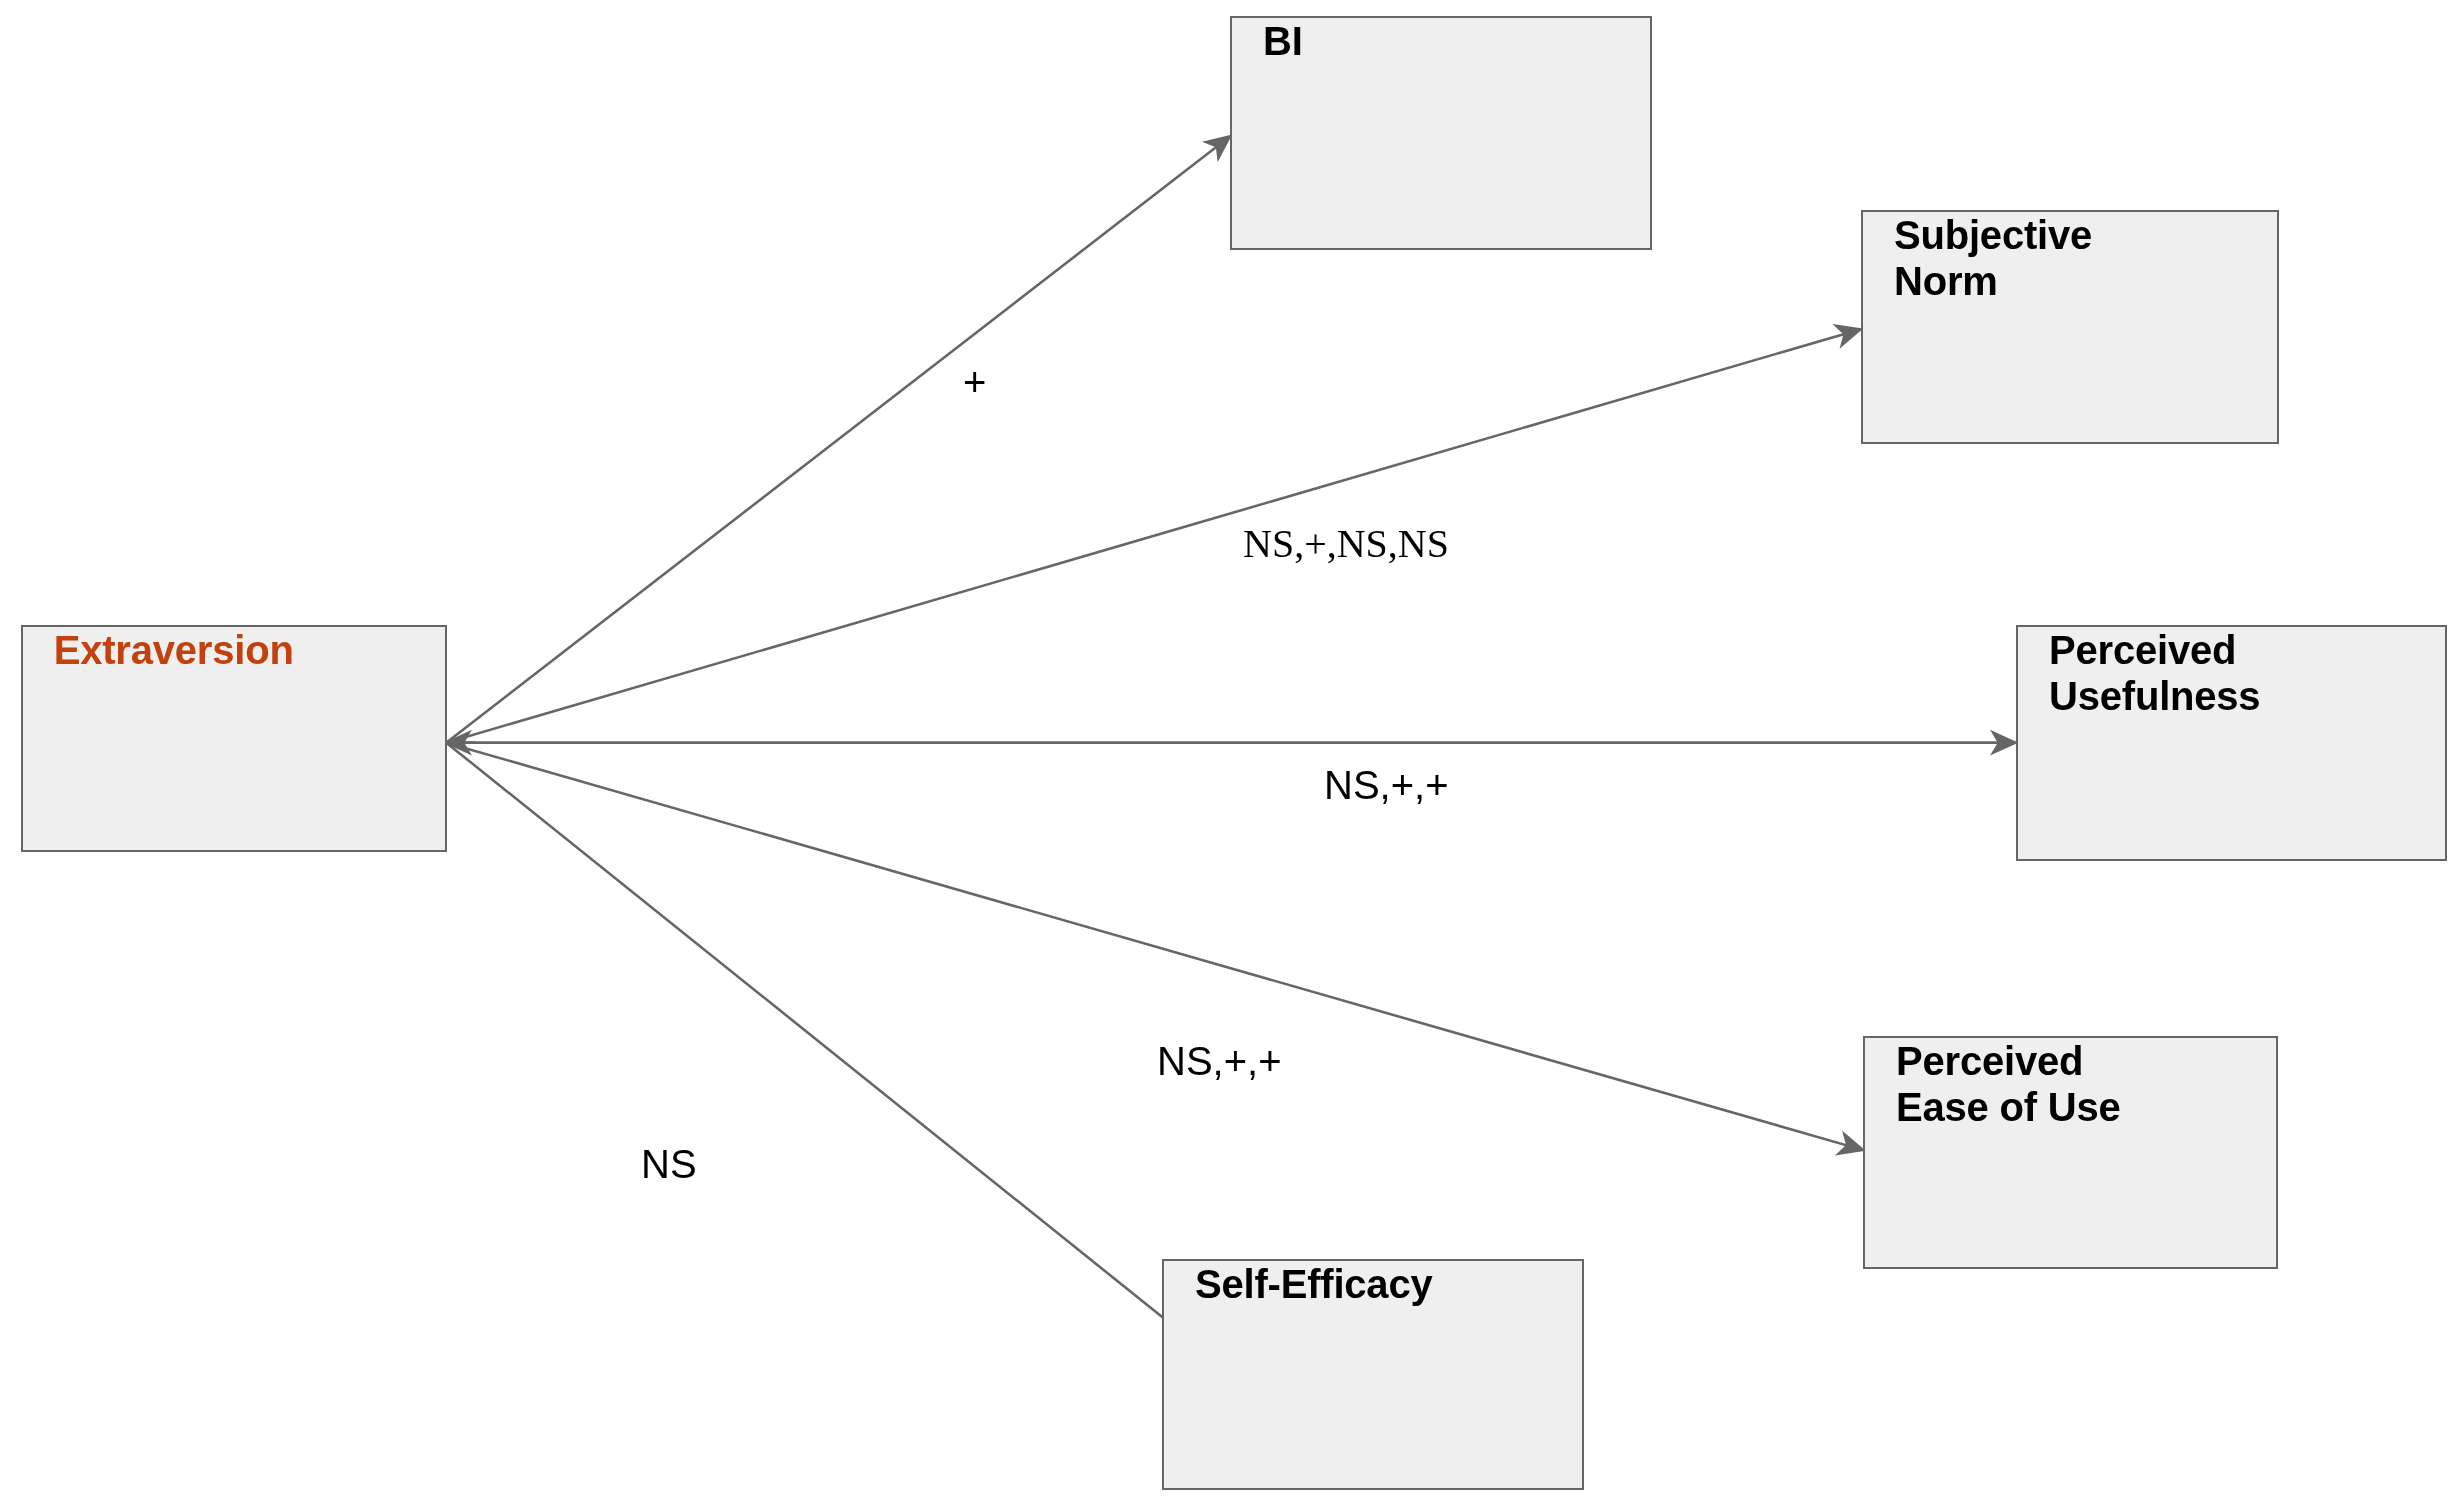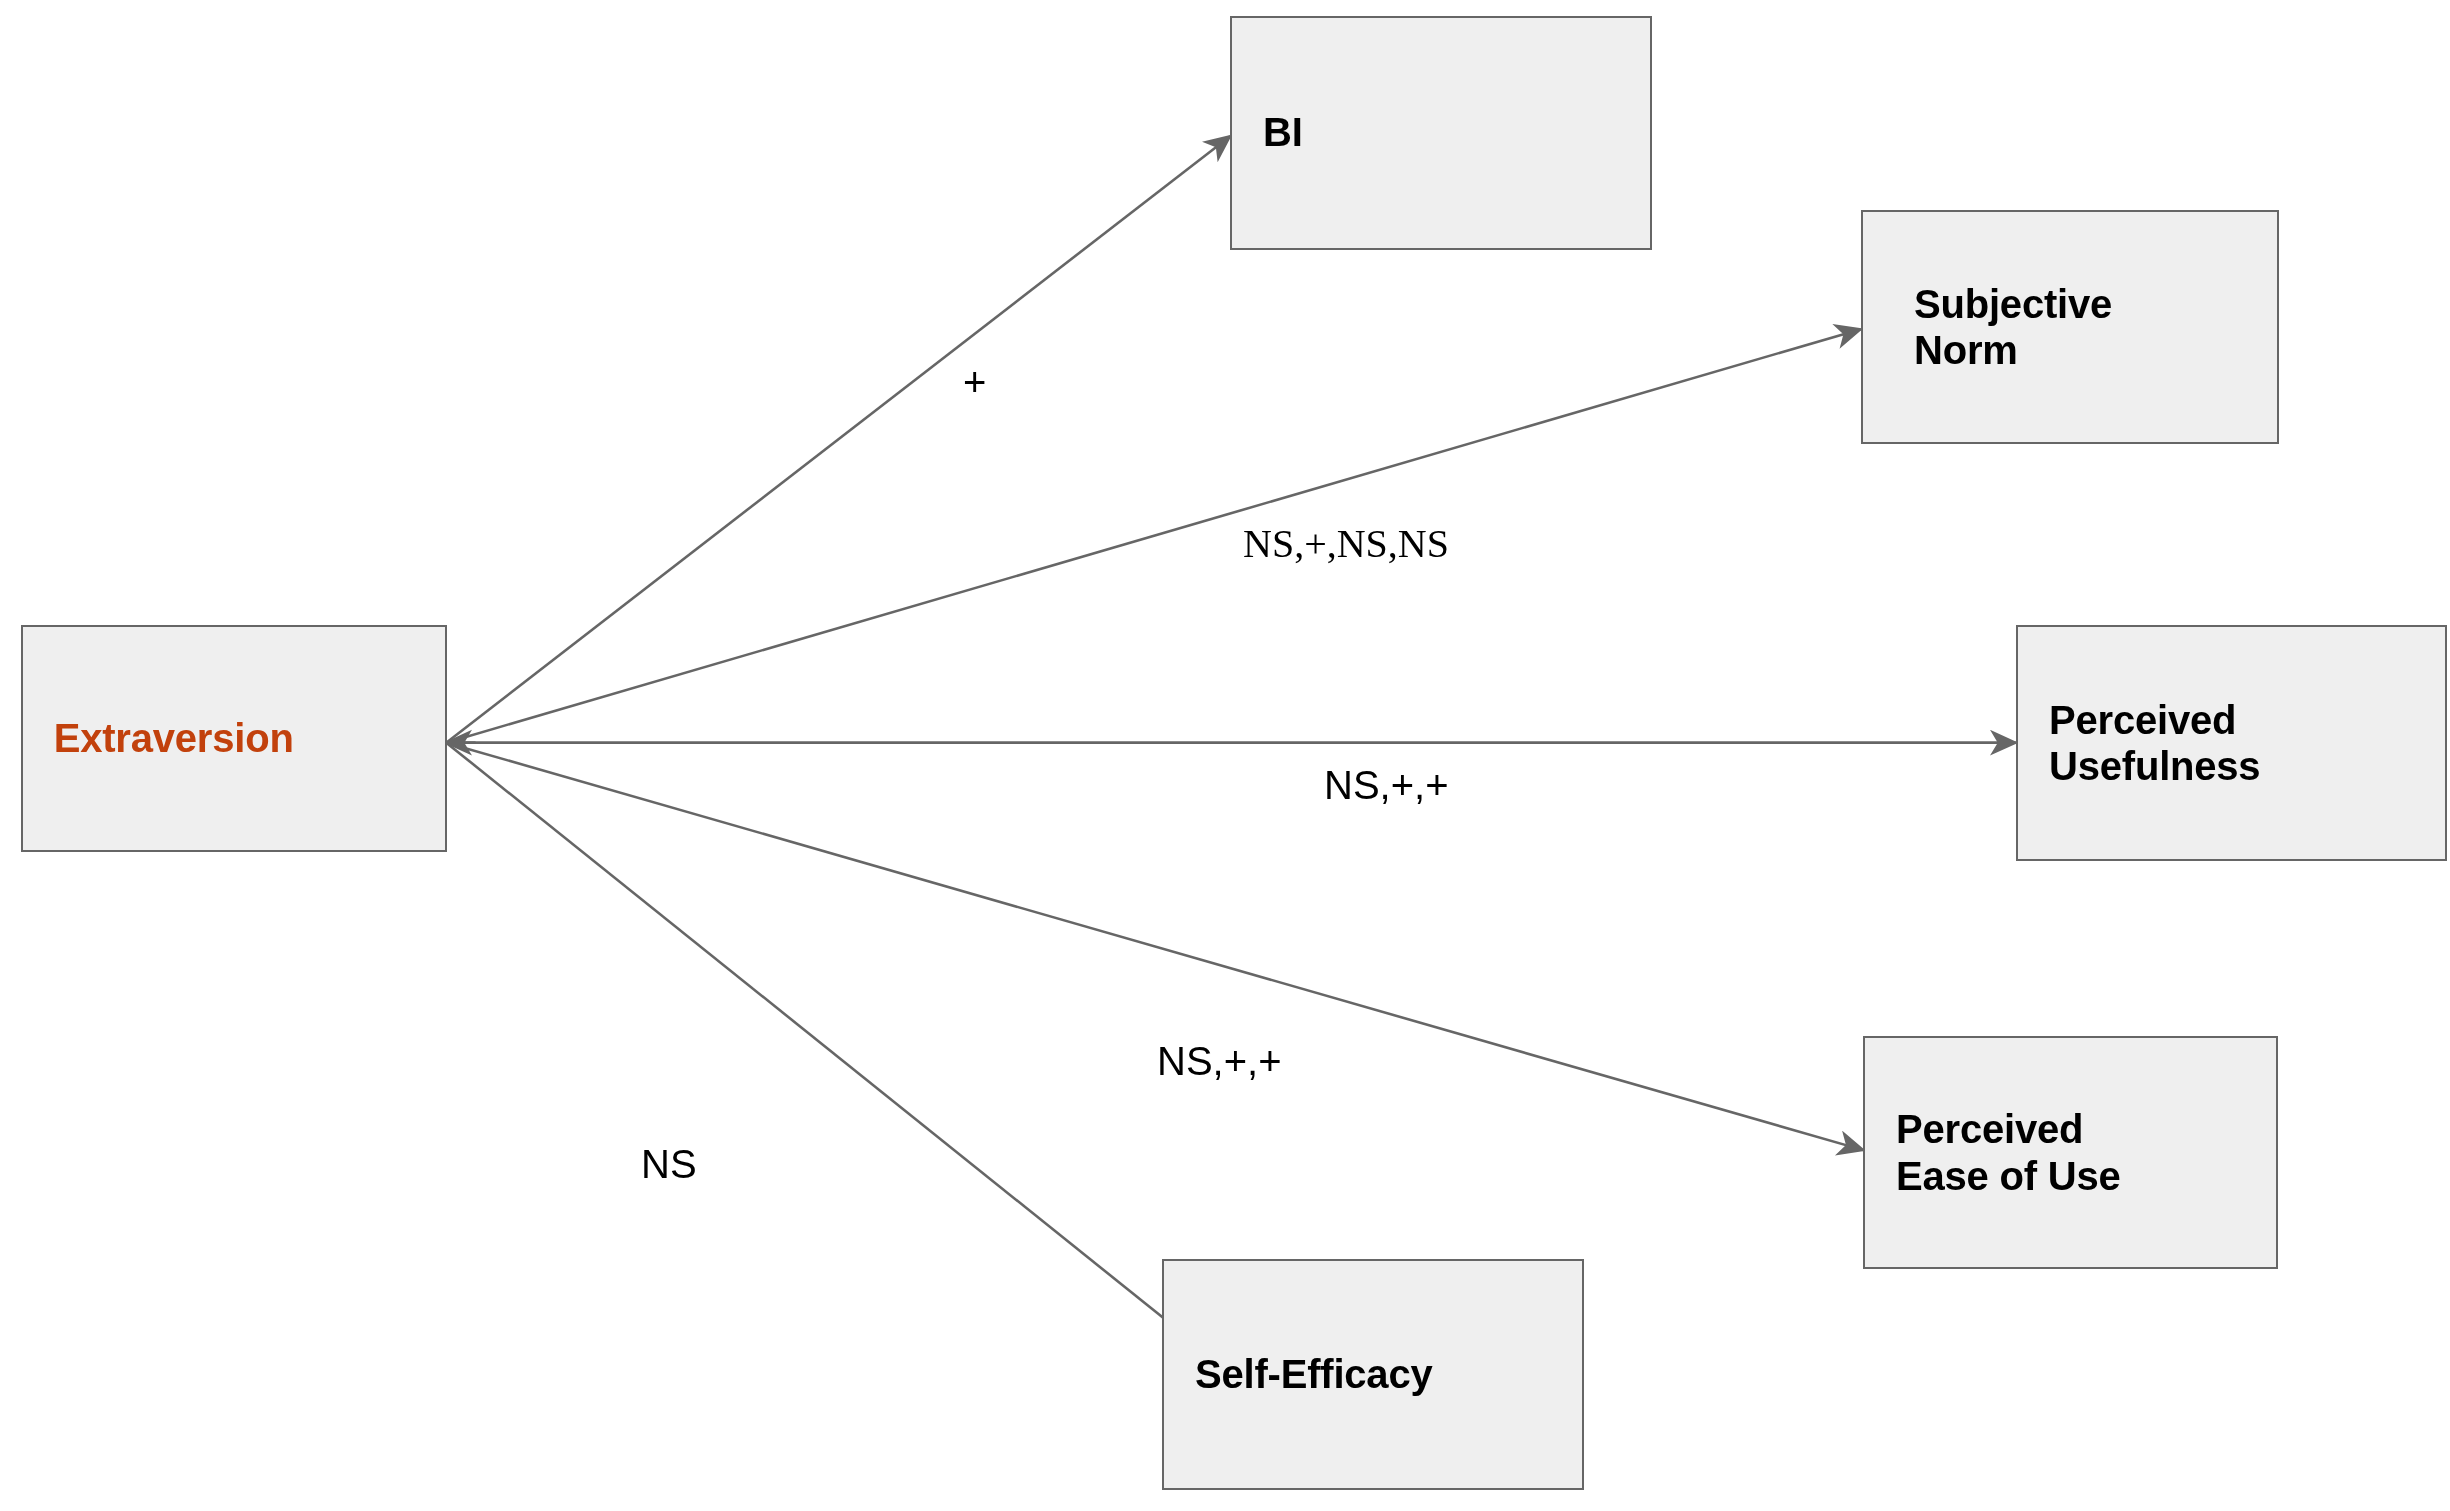--- a/index.html
+++ b/index.html
@@ -23,21 +23,21 @@
     top: 0;
     width: 2450px;
     height: 1512px;
   }
   .node {
     position: absolute;
     box-sizing: border-box;
     background: #efefef;
     border: 2.6px solid #666666;
     display: flex;
-    align-items: center;
+    align-items: flex-start;
     z-index: 2;
   }
   .node-label {
     font-weight: bold;
     font-size: 40px;
     line-height: 1.16;
     color: #000000;
     padding-left: 31px;
     white-space: pre-line;
     letter-spacing: -0.2px;
@@ -75,21 +75,21 @@
       </g>
   </svg>
 
   <div id="node-layer">
       <div class="node" style="left: 20.7px; top: 625px; width: 426px; height: 227px; background: rgb(239, 239, 239); border-color: rgb(102, 102, 102);">
         <div class="node-label" style="color: #c2410c;">Extraversion</div>
       </div>
       <div class="node" style="left: 1230px; top: 15.5px; width: 422px; height: 234px; background: rgb(239, 239, 239); border-color: rgb(102, 102, 102);">
         <div class="node-label" style="color: rgb(0, 0, 0);">BI</div>
       </div>
-      <div class="node" style="left: 1861px; top: 210px; width: 418px; height: 234px; background: rgb(239, 239, 239); border-color: rgb(102, 102, 102); padding-left: 20px;">
+      <div class="node" style="left: 1861px; top: 210px; width: 418px; height: 234px; background: rgb(239, 239, 239); border-color: rgb(102, 102, 102);">
         <div class="node-label" style="color: rgb(0, 0, 0);">Subjective
 Norm</div>
       </div>
       <div class="node" style="left: 2016px; top: 625px; width: 431px; height: 236px; background: rgb(239, 239, 239); border-color: rgb(102, 102, 102);">
         <div class="node-label" style="color: rgb(0, 0, 0);">Perceived
 Usefulness</div>
       </div>
       <div class="node" style="left: 1863px; top: 1036px; width: 415px; height: 233px; background: rgb(239, 239, 239); border-color: rgb(102, 102, 102);">
         <div class="node-label" style="color: rgb(0, 0, 0);">Perceived
 Ease of Use</div>

